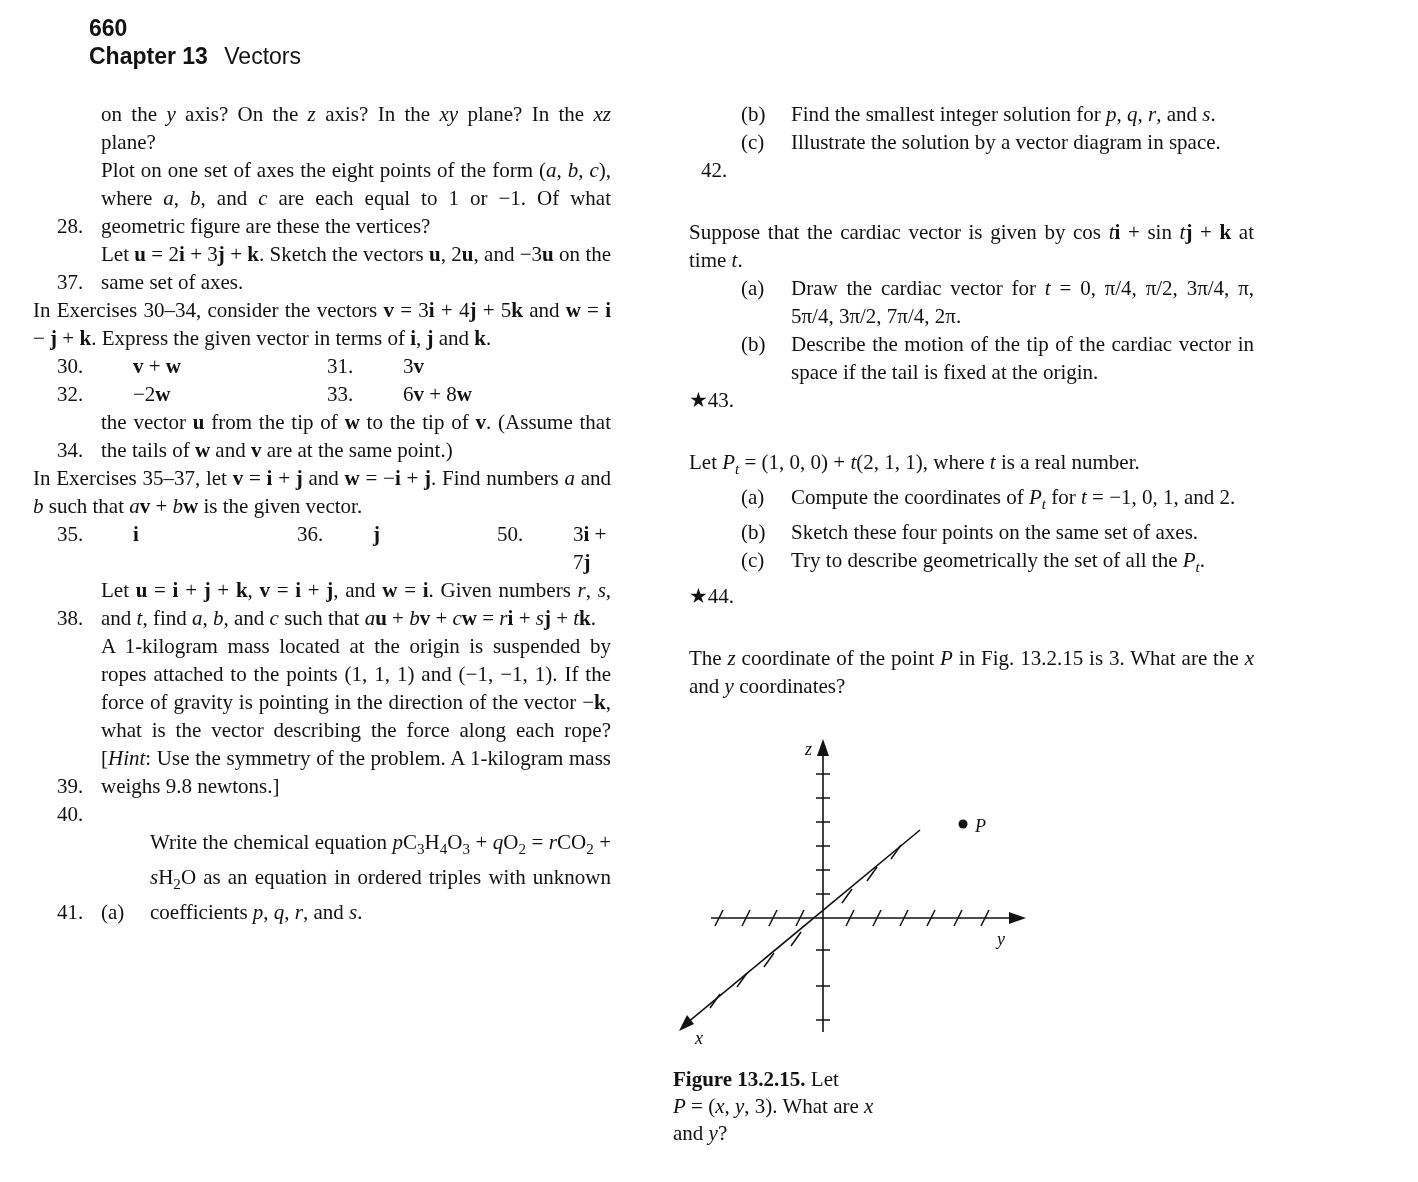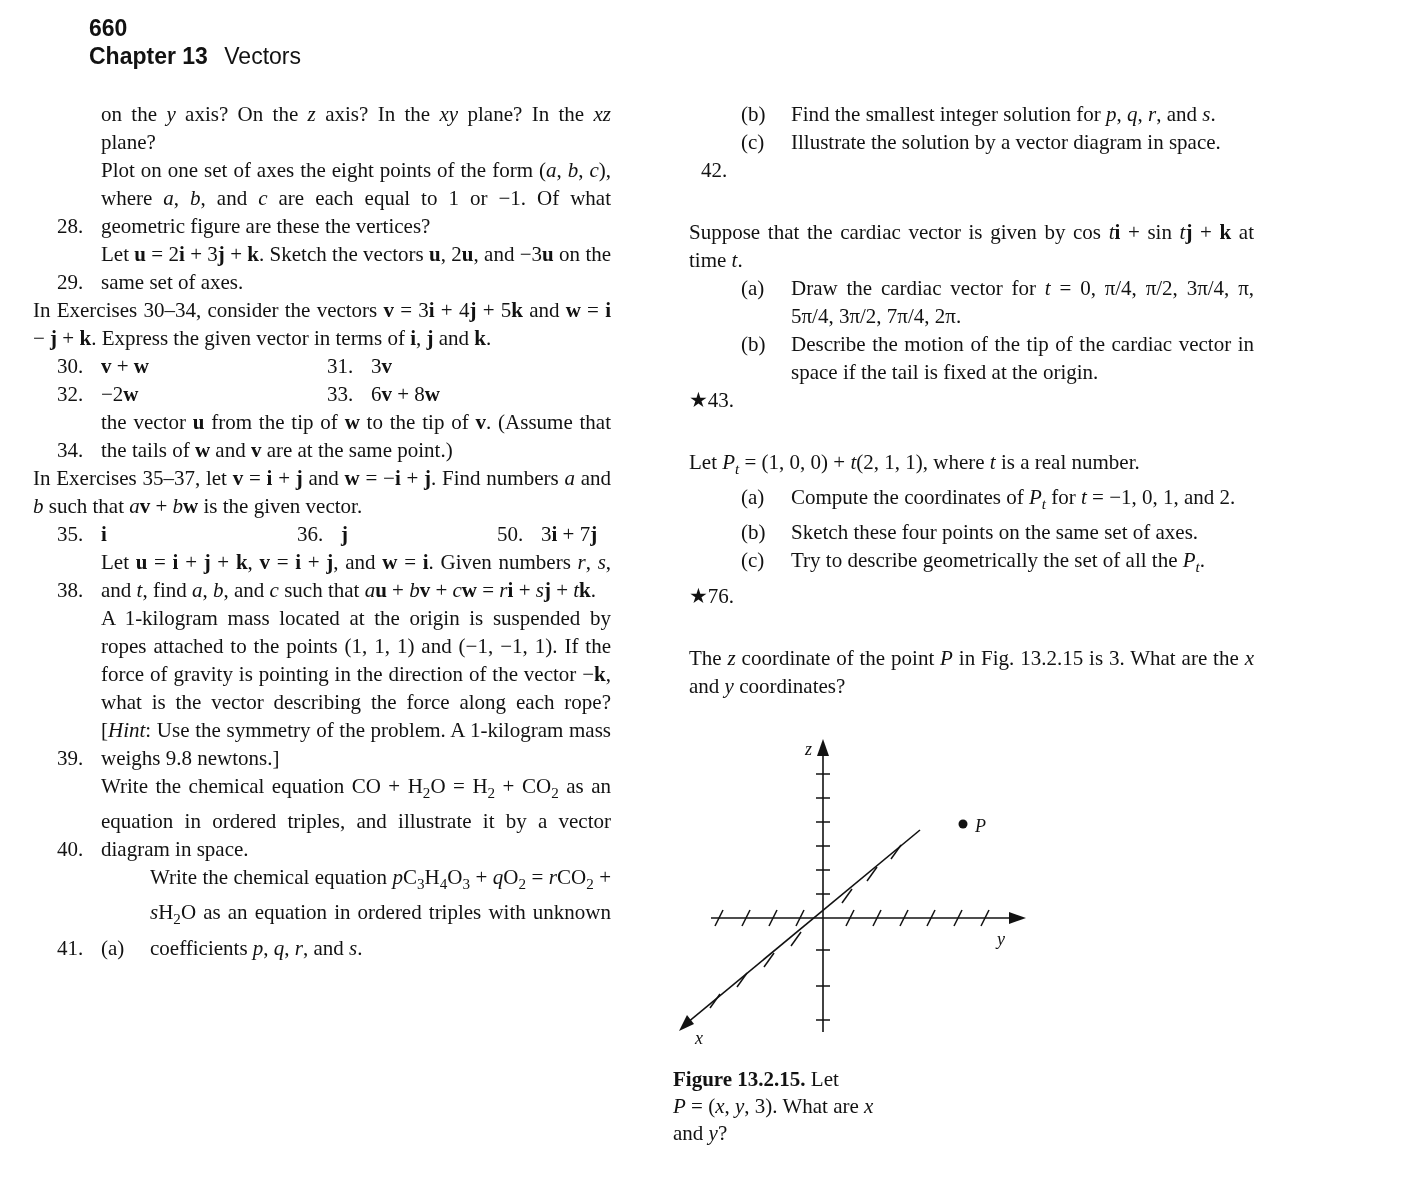--- a/index.html
+++ b/index.html
@@ -18,21 +18,21 @@
   .columns{display:flex;margin-top:30px;}
   .col-left{width:578px;flex:none;}
   .col-right{width:565px;flex:none;margin-left:78px;}
   .intro{margin-left:68px;text-align:justify;}
   .note{text-align:justify;}
   .ex{display:flex;align-items:flex-end;}
   .ex > .num{flex:0 0 44px;margin-left:24px;}
   .ex > .body{flex:1;text-align:justify;}
   .ex41 > .slabel{flex:0 0 49px;}
   .exrow{display:flex;margin-left:24px;}
-  .cell{display:flex;}
+  .cell{display:flex;gap:32px;}
   .cell > .num{flex:0 0 44px;}
   .w270{width:270px;flex:none;}
   .w240{width:240px;flex:none;}
   .w200{width:200px;flex:none;}
   .rex{display:flex;flex-direction:column;}
   .rex > .rnum{flex:0 0 62px;padding-left:12px;box-sizing:border-box;}
   .rex.starred > .rnum{padding-left:0;}
   .rex > .body{flex:1;text-align:justify;}
   .rsub{display:flex;margin-left:52px;}
   .rsub > .slabel{flex:0 0 50px;}
@@ -58,21 +58,21 @@
 
     <div class="col-left">
       <div class="intro">on the <i>y</i> axis? On the <i>z</i> axis? In the <i>xy</i> plane? In the <i>xz</i> plane?</div>
 
       <div class="ex">
         <span class="num">28.</span>
         <span class="body">Plot on one set of axes the eight points of the form (<i>a</i>, <i>b</i>, <i>c</i>), where <i>a</i>, <i>b</i>, and <i>c</i> are each equal to 1 or −1. Of what geometric figure are these the vertices?</span>
       </div>
 
       <div class="ex">
-        <span class="num">29.</span>
+        <span class="num">37.</span>
         <span class="body">Let <b>u</b> = 2<b>i</b> + 3<b>j</b> + <b>k</b>. Sketch the vectors <b>u</b>, 2<b>u</b>, and −3<b>u</b> on the same set of axes.</span>
       </div>
 
       <div class="note">In Exercises 30–34, consider the vectors <b>v</b> = 3<b>i</b> + 4<b>j</b> + 5<b>k</b> and <b>w</b> = <b>i</b> − <b>j</b> + <b>k</b>. Express the given vector in terms of <b>i</b>, <b>j</b> and <b>k</b>.</div>
 
       <div class="exrow">
         <div class="cell w270">
           <span class="num">30.</span>
           <span><b>v</b> + <b>w</b></span>
         </div>
@@ -120,21 +120,20 @@
         <span class="body">Let <b>u</b> = <b>i</b> + <b>j</b> + <b>k</b>, <b>v</b> = <b>i</b> + <b>j</b>, and <b>w</b> = <b>i</b>. Given numbers <i>r</i>, <i>s</i>, and <i>t</i>, find <i>a</i>, <i>b</i>, and <i>c</i> such that <i>a</i><b>u</b> + <i>b</i><b>v</b> + <i>c</i><b>w</b> = <i>r</i><b>i</b> + <i>s</i><b>j</b> + <i>t</i><b>k</b>.</span>
       </div>
 
       <div class="ex">
         <span class="num">39.</span>
         <span class="body">A 1-kilogram mass located at the origin is suspended by ropes attached to the points (1, 1, 1) and (−1, −1, 1). If the force of gravity is pointing in the direction of the vector −<b>k</b>, what is the vector describing the force along each rope? [<i>Hint</i>: Use the symmetry of the problem. A 1-kilogram mass weighs 9.8 newtons.]</span>
       </div>
 
       <div class="ex">
         <span class="num">40.</span>
-        <span class="body">Write the chemical equation CO + H<sub>2</sub>O = H<sub>2</sub> + CO<sub>2</sub> as an equation in ordered triples, and illustrate it by a vector diagram in space.</span>
       </div>
 
       <div class="ex ex41">
         <span class="num">41.</span>
         <span class="slabel">(a)</span>
         <span class="body">Write the chemical equation <i>p</i>C<sub>3</sub>H<sub>4</sub>O<sub>3</sub> + <i>q</i>O<sub>2</sub> = <i>r</i>CO<sub>2</sub> + <i>s</i>H<sub>2</sub>O as an equation in ordered triples with unknown coefficients <i>p</i>, <i>q</i>, <i>r</i>, and <i>s</i>.</span>
       </div>
     </div>
 
     <div class="col-right">
@@ -178,21 +177,21 @@
         <span class="slabel">(b)</span>
         <span class="body">Sketch these four points on the same set of axes.</span>
       </div>
 
       <div class="rsub">
         <span class="slabel">(c)</span>
         <span class="body">Try to describe geometrically the set of all the <i>P</i><sub><i>t</i></sub>.</span>
       </div>
 
       <div class="rex starred">
-        <span class="rnum">★76.</span>
+        <span class="rnum">★44.</span>
         <span class="body">The <i>z</i> coordinate of the point <i>P</i> in Fig. 13.2.15 is 3. What are the <i>x</i> and <i>y</i> coordinates?</span>
       </div>
 
       <div class="figure-block">
         <svg width="360" height="315" viewBox="0 0 360 315">
           <g stroke="#121212" stroke-width="1.6" fill="none">
             <line x1="150" y1="14" x2="150" y2="296"></line>
             <line x1="38" y1="182" x2="342" y2="182"></line>
             <line x1="14" y1="287" x2="247" y2="94"></line>
           </g>

